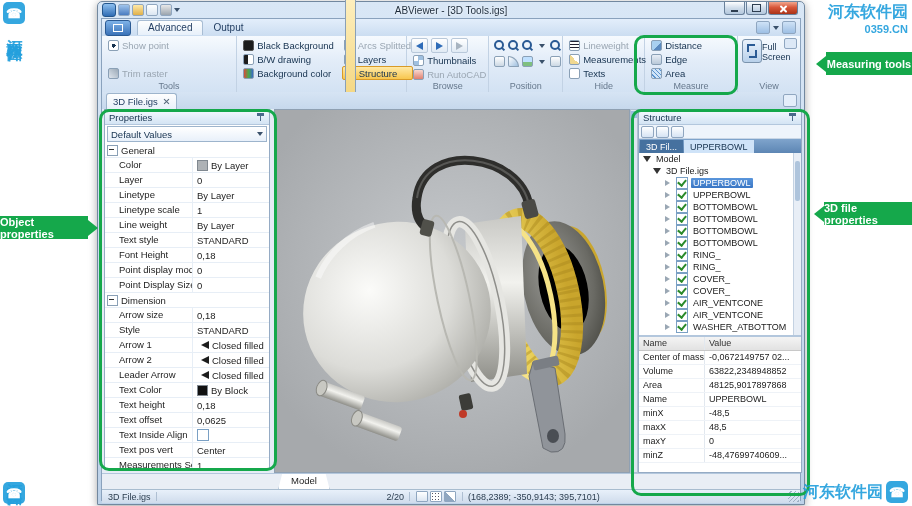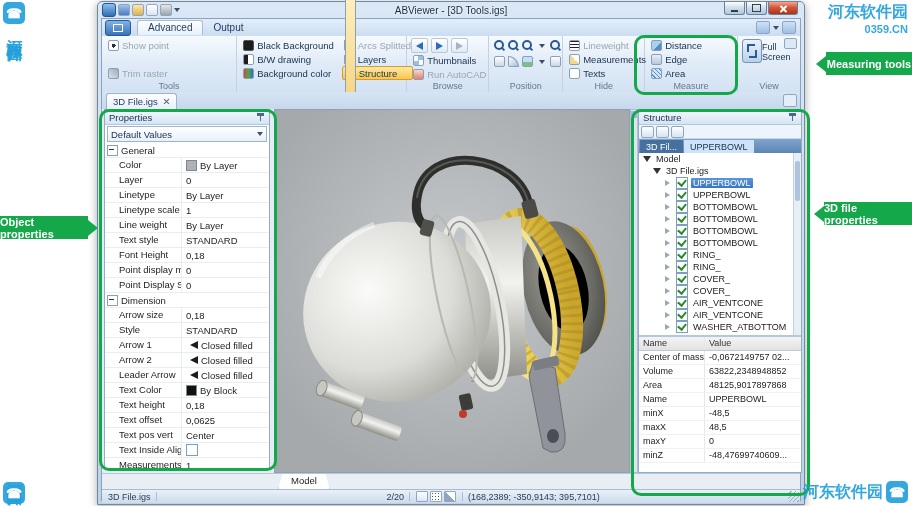--- a/index.html
+++ b/index.html
@@ -84,21 +84,21 @@
   .dbtn{position:absolute;right:3px;bottom:2px;width:12px;height:11px;border:1px solid #8fa6c0;background:#e4eefa;border-radius:2px;}
   
   .main{position:absolute;left:0;top:90px;right:0;height:364px;background:#e4ecf5;}
   .panel{position:absolute;top:0;background:#fff;border:1px solid #95abc4;box-sizing:border-box;}
   .phead{height:14px;background:linear-gradient(#f4f9fe,#d4e4f4);border-bottom:1px solid #b3c7dd;display:flex;align-items:center;justify-content:space-between;padding:0 4px;font-size:9.5px;color:#16324f;}
   .pin{width:9px;height:10px;position:relative;}
   .pin::before{content:"";position:absolute;top:1px;left:1px;width:7px;height:3px;background:#4a6a8a;}
   .pin::after{content:"";position:absolute;top:4px;left:4px;width:1px;height:5px;background:#4a6a8a;}
   .pdrop{height:14px;margin:1px 2px;border:1px solid #9db4cc;background:linear-gradient(#fff,#e8f0fa);display:flex;align-items:center;justify-content:space-between;font-size:9.5px;color:#16324f;padding:0 3px;}
   .prow{display:flex;height:14px;line-height:13px;border-bottom:1px solid #e7eef6;font-size:9.5px;color:#1c1c1c;}
-  .plbl{width:77px;padding-left:14px;border-right:1px solid #e7eef6;overflow:hidden;white-space:nowrap;box-sizing:border-box;}
+  .plbl{width:88px;padding-left:14px;border-right:1px solid #e7eef6;overflow:hidden;white-space:nowrap;box-sizing:border-box;}
   .pval{flex:1;padding-left:4px;display:flex;align-items:center;gap:3px;overflow:hidden;white-space:nowrap;}
   .psec{display:flex;align-items:center;height:14px;font-size:9.5px;color:#1c1c1c;border-bottom:1px solid #e7eef6;}
   .minus{width:9px;height:9px;border:1px solid #8aa0b6;margin:0 3px 0 2px;position:relative;background:#fff;flex:0 0 auto;}
   .minus::before{content:"";position:absolute;left:1px;top:3px;width:5px;height:1px;background:#333;}
   .sw{width:9px;height:9px;border:1px solid #808890;flex:0 0 auto;}
   .sw.gray{background:#aeb2b6;}
   .sw.black{background:#111;}
   .arrico{width:0;height:0;border:4px solid transparent;border-right:8px solid #1c1c1c;flex:0 0 auto;}
   .cbx{width:10px;height:10px;border:1px solid #7aa0c4;background:#fff;position:relative;flex:0 0 auto;}
   .cbx.on::after{content:"";position:absolute;left:2px;top:0;width:4px;height:6px;border:solid #2a8a2a;border-width:0 2px 2px 0;transform:rotate(40deg);}
@@ -467,30 +467,30 @@
               <span>0,18</span>
             </div>
           </div>
         <div class="prow">
             <div class="plbl">Text offset</div>
             <div class="pval">
               <span>0,0625</span>
             </div>
           </div>
         <div class="prow">
-            <div class="plbl">Text pos vert</div>
-            <div class="pval">
-              <span>Center</span>
-            </div>
-          </div>
-        <div class="prow">
             <div class="plbl">Text Inside Align</div>
             <div class="pval">
               <span class="cbx"></span>
               <span></span>
+            </div>
+          </div>
+        <div class="prow">
+            <div class="plbl">Text pos vert</div>
+            <div class="pval">
+              <span>Center</span>
             </div>
           </div>
         <div class="prow">
             <div class="plbl">Measurements Scale</div>
             <div class="pval">
               <span>1</span>
             </div>
           </div>
         <div class="prow">
             <div class="plbl">Precision</div>

